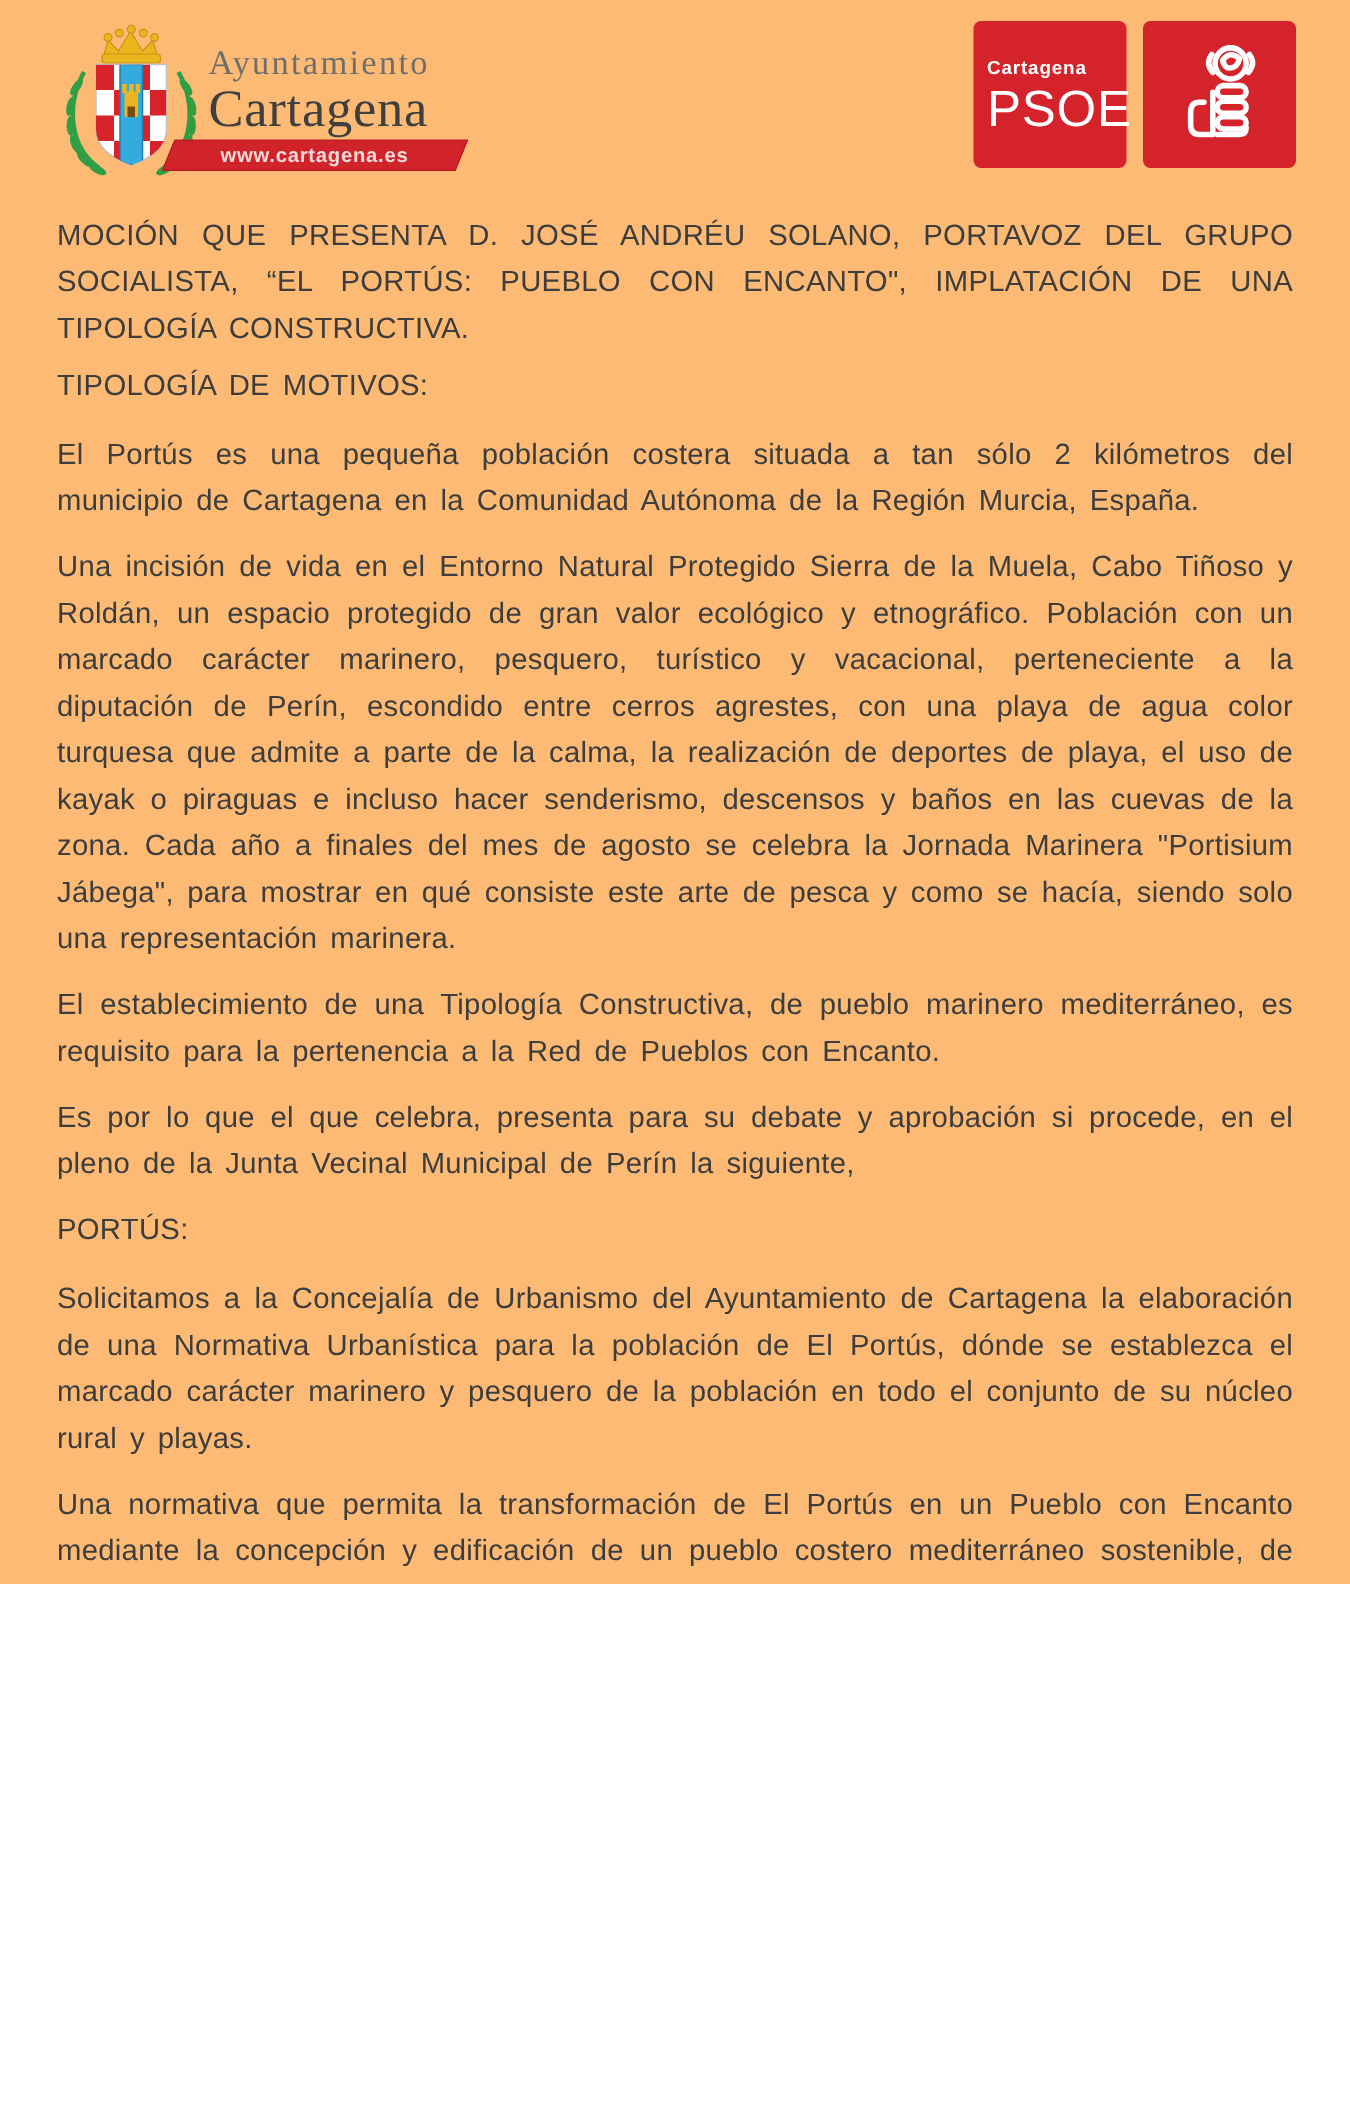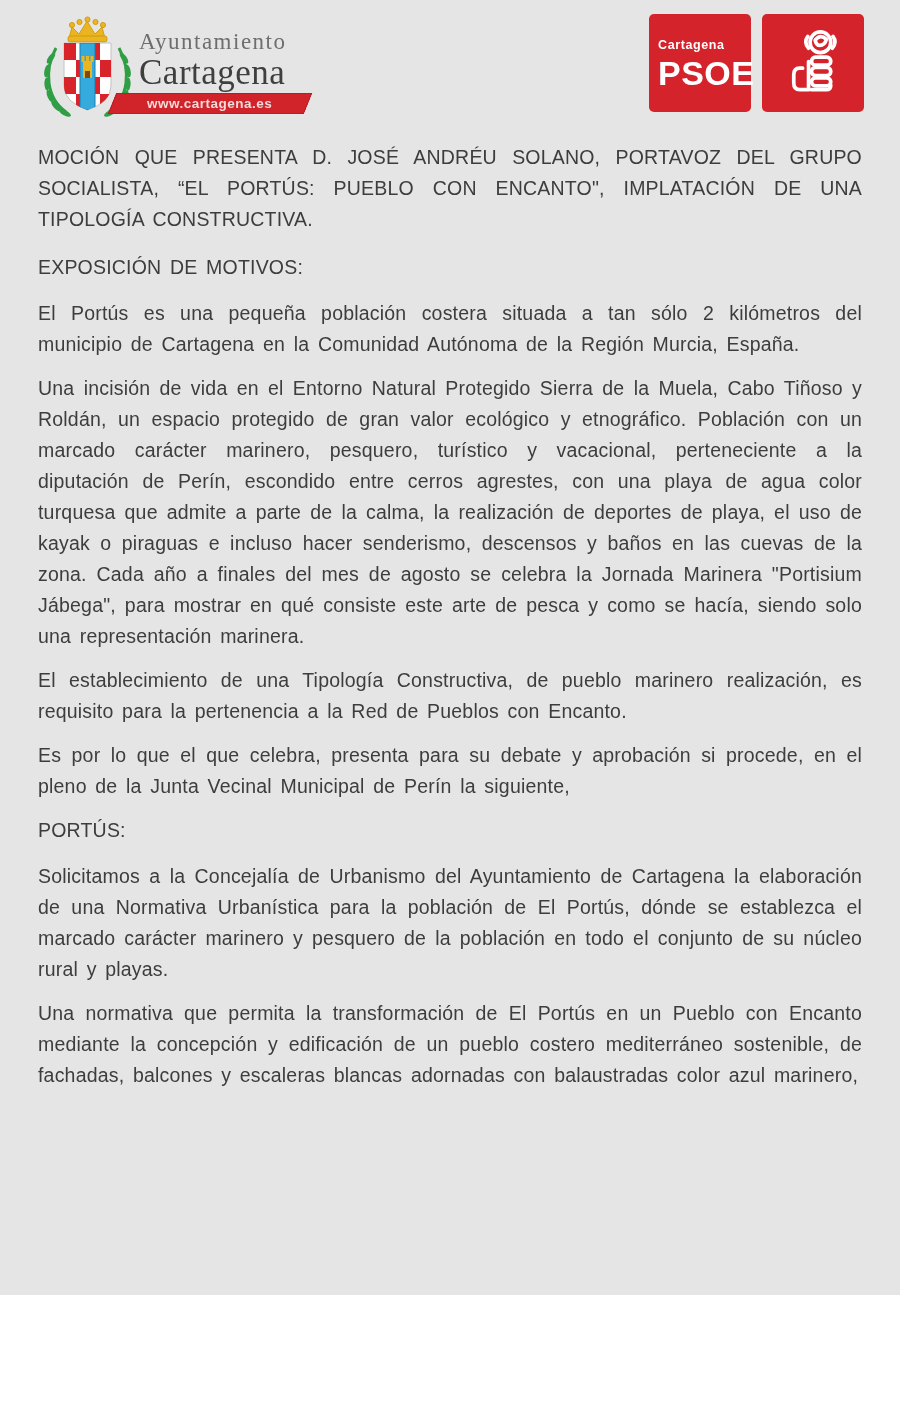--- a/index.html
+++ b/index.html
@@ -1,38 +1,38 @@
 <!DOCTYPE html>
 <html><head>
 <meta charset="utf-8">
 <style>
   html,body{margin:0;padding:0;background:#ffffff;}
   .page{
-    position:relative;width:900px;height:1295px;overflow:hidden;background:#e5e5e5;
+    position:relative;width:900px;height:1056px;overflow:hidden;background:#fdba74;
     font-family:"Liberation Sans","DejaVu Sans",sans-serif;color:#3d3d3d;
   }
   
   .header{display:flex;justify-content:space-between;align-items:flex-start;padding:14px 36px 0 40px;height:106px;box-sizing:border-box;}
   .logo-ayto{position:relative;display:flex;align-items:flex-start;width:300px;height:102px;}
   .crest{flex:0 0 auto;}
   .logo-text{margin-left:4px;padding-top:16px;}
   .ayto-line1{font-family:"Liberation Serif","DejaVu Serif",serif;font-size:23px;color:#6e6e6e;letter-spacing:1.5px;line-height:1.05;}
   .ayto-line2{font-family:"Liberation Serif","DejaVu Serif",serif;font-size:35px;color:#3f3f3f;letter-spacing:.5px;line-height:1.05;margin-top:1px;}
   .ayto-banner{position:absolute;left:72px;top:79px;width:196px;height:21px;background:#d0232a;transform:skewX(-22deg);display:flex;align-items:center;justify-content:center;box-shadow:0 0 0 1px #b81d23 inset;}
   .ayto-banner span{transform:skewX(22deg);color:#f6d9d9;font-size:13.5px;font-weight:bold;letter-spacing:.5px;}
   .logo-psoe{display:flex;gap:11px;}
   .psoe-box{width:102px;height:98px;background:#d5232b;border-radius:5px;box-sizing:border-box;}
   .psoe-text-box{display:flex;flex-direction:column;justify-content:center;padding:8px 9px;}
   .psoe-city{color:#fff;font-weight:bold;font-size:12.5px;letter-spacing:.6px;margin-bottom:6px;}
-  .psoe-acronym{color:#fff;font-weight:bold;font-size:34px;line-height:.9;letter-spacing:.5px;}
+  .psoe-acronym{color:#fff;font-weight:normal;font-size:34px;line-height:.9;letter-spacing:.5px;}
   .psoe-symbol-box{display:flex;align-items:center;justify-content:center;}
   
   .content{padding:0 38px;margin-top:36px;}
   .block{font-size:19.5px;line-height:31px;text-align:justify;margin:0 0 13px 0;letter-spacing:.2px;word-spacing:3px;}
-  .title{margin-bottom:17px;}
+  .title{margin-bottom:7px;}
   .heading{text-align:left;margin-bottom:15px;}
 </style>
 </head>
 <body>
 
 <div class="page">
 
   <header class="header">
 
     <div class="logo-ayto">
@@ -123,23 +123,23 @@
             <path d="M48 88 h20 q6 0 6 -6"></path>
           </g>
         </svg>
       </div>
     </div>
 
   </header>
 
   <main class="content">
     <p class="block title">MOCIÓN QUE PRESENTA D. JOSÉ ANDRÉU SOLANO, PORTAVOZ DEL GRUPO SOCIALISTA, “EL PORTÚS: PUEBLO CON ENCANTO", IMPLATACIÓN DE UNA TIPOLOGÍA CONSTRUCTIVA.</p>
-    <p class="block heading">EXPOSICIÓN DE MOTIVOS:</p>
+    <p class="block heading">TIPOLOGÍA DE MOTIVOS:</p>
     <p class="block">El Portús es una pequeña población costera situada a tan sólo 2 kilómetros del municipio de Cartagena en la Comunidad Autónoma de la Región Murcia, España.</p>
     <p class="block">Una incisión de vida en el Entorno Natural Protegido Sierra de la Muela, Cabo Tiñoso y Roldán, un espacio protegido de gran valor ecológico y etnográfico. Población con un marcado carácter marinero, pesquero, turístico y vacacional, perteneciente a la diputación de Perín, escondido entre cerros agrestes, con una playa de agua color turquesa que admite a parte de la calma, la realización de deportes de playa, el uso de kayak o piraguas e incluso hacer senderismo, descensos y baños en las cuevas de la zona. Cada año a finales del mes de agosto se celebra la Jornada Marinera "Portisium Jábega", para mostrar en qué consiste este arte de pesca y como se hacía, siendo solo una representación marinera.</p>
-    <p class="block">El establecimiento de una Tipología Constructiva, de pueblo marinero realización, es requisito para la pertenencia a  la Red de Pueblos con Encanto.</p>
+    <p class="block">El establecimiento de una Tipología Constructiva, de pueblo marinero mediterráneo, es requisito para la pertenencia a  la Red de Pueblos con Encanto.</p>
     <p class="block">Es por lo que el que celebra, presenta para su debate y aprobación si procede, en el pleno de la Junta Vecinal Municipal de Perín la siguiente,</p>
     <p class="block heading">PORTÚS:</p>
     <p class="block">Solicitamos a la Concejalía de Urbanismo del Ayuntamiento de Cartagena la elaboración de una Normativa Urbanística para la población de El Portús, dónde se establezca el marcado carácter marinero y pesquero de la población en todo el conjunto de su núcleo rural y playas.</p>
     <p class="block">Una normativa que permita la transformación de El Portús en un Pueblo con Encanto mediante la concepción y edificación de un pueblo costero mediterráneo sostenible, de fachadas, balcones y escaleras blancas adornadas con balaustradas color azul marinero,</p>
   </main>
 
 </div>
 
 </body></html>

